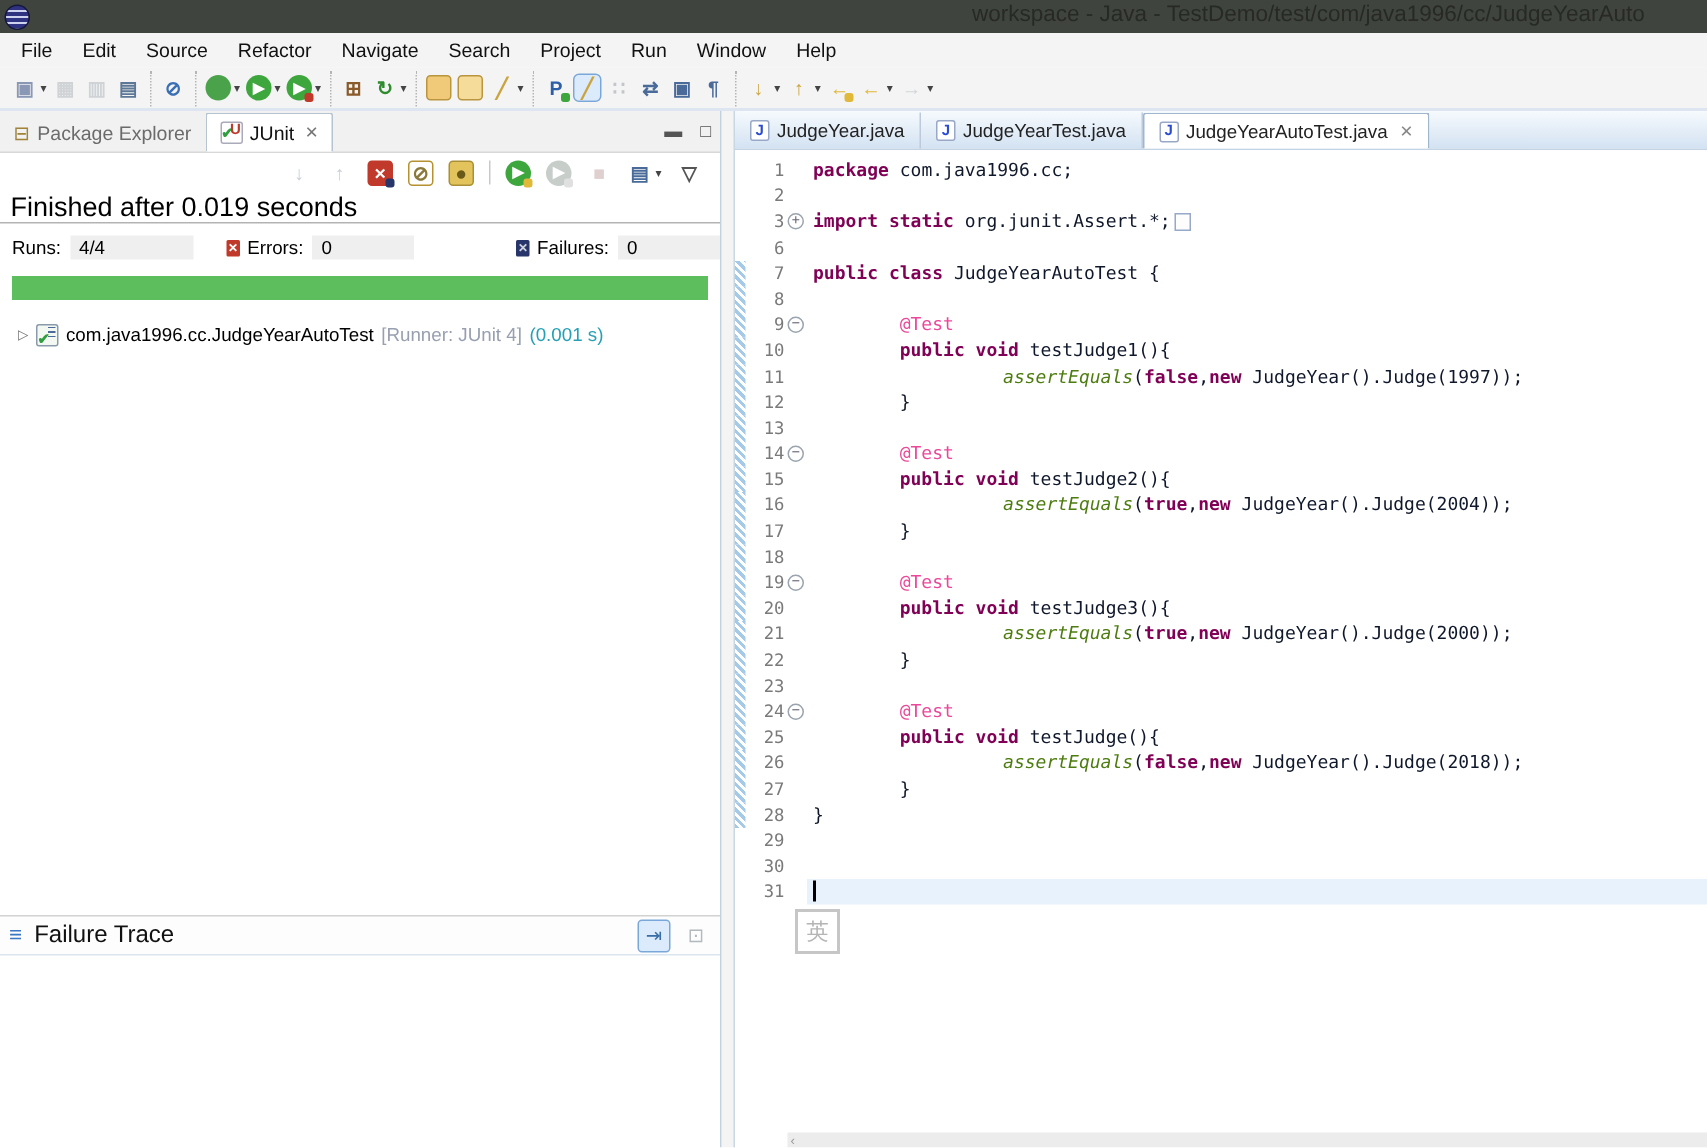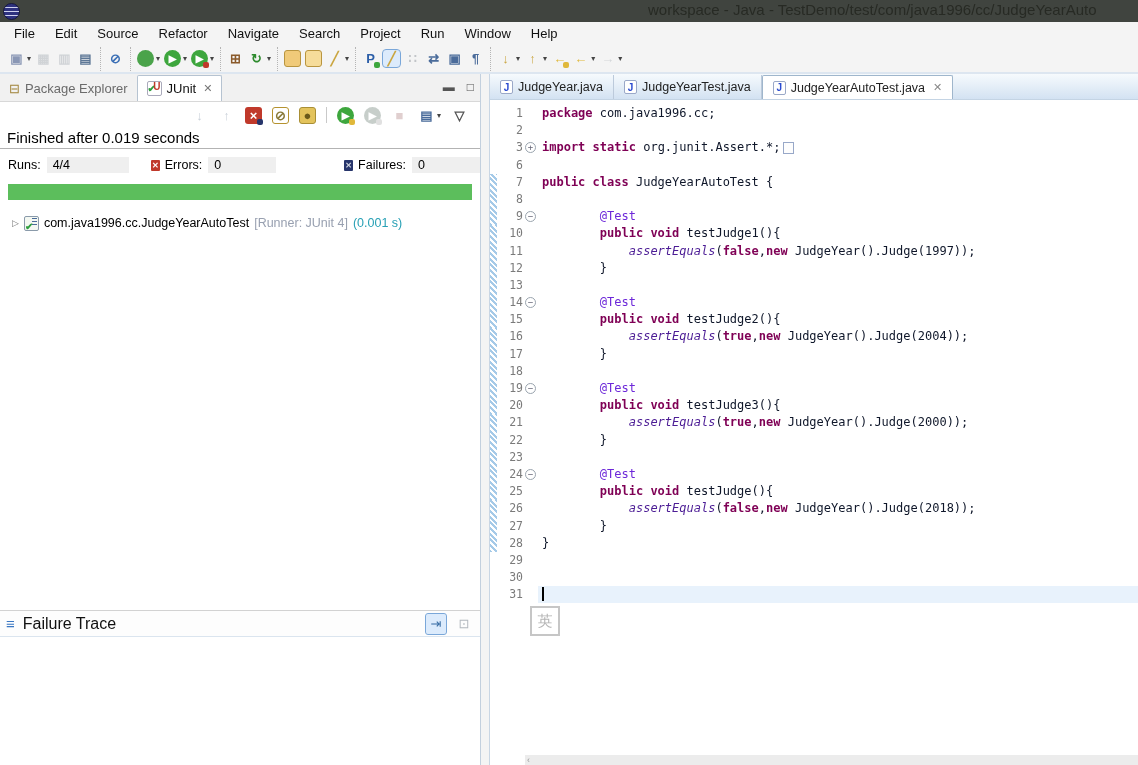--- a/index.html
+++ b/index.html
@@ -52,21 +52,21 @@
   .pe-icon { color:#a08338; font-size:13px; }
   .ju-icon { position:relative; width:15px; height:15px; background:#fff; border:1px solid #aab; border-radius:2px; }
   .ju-icon .chk { position:absolute; left:0px; top:1px; color:#2e9e3e; font-size:10px; font-weight:bold; }
   .ju-icon .uu { position:absolute; right:0px; top:-1px; color:#c0392b; font-size:10px; font-weight:bold; }
   .winbtns { position:absolute; right:6px; top:6px; display:flex; gap:12px; color:#555; font-size:12px; }
 
   
   .junit-toolbar { height:26px; display:flex; align-items:center; justify-content:flex-end;
     gap:6px; padding-right:10px; }
   .jsep { width:1px; height:16px; background:#c9c9c9; margin:0 2px; }
-  .junit-status { height:21px; line-height:20px; padding-left:7px; font-size:15px;
+  .junit-status { height:21px; line-height:20px; padding-left:7px; font-size:18px;
     border-bottom:1px solid #b3b3b3; }
   .counts { height:32px; display:flex; align-items:center; font-size:12.5px; padding-left:8px; }
   .cnt-label { margin-right:6px; }
   .cnt-field { background:#efefef; padding:1px 6px; min-width:68px; }
   .sq-icon { width:11px; height:11px; display:inline-flex; align-items:center; justify-content:center;
     font-size:8px; font-weight:bold; color:#fff; border-radius:1px; margin-right:5px; }
   .progress { height:16px; margin:3px 8px 0 8px; }
   .tree { margin-top:14px; padding-left:12px; }
   .tree-row { display:flex; align-items:center; gap:5px; font-size:12.5px; height:18px; }
   .tw { color:#777; font-size:9px; }
@@ -107,22 +107,22 @@
   .lnum { width:26px; text-align:right; color:#7a7a7a; font-size:11.5px; line-height:17.2px;
     font-family:"DejaVu Sans Mono", monospace; }
   .foldcol { width:15px; display:flex; align-items:center; justify-content:center; }
   .foldmark { width:11px; height:11px; border:1px solid #9aa4ae; border-radius:50%; background:#fff;
     color:#667; font-size:9px; line-height:9px; text-align:center; }
   .ctext { flex:1; white-space:pre; line-height:17.2px; padding-left:4px; }
   .crow.cursor .ctext { background:#e8f2fc; }
   .caret { display:inline-block; width:2px; height:14px; background:#000; vertical-align:text-top; }
   .tk-kw { color:#7f0055; font-weight:bold; }
   .tk-pl { color:#0f172a; }
-  .tk-it { color:#4c1d95; font-style:italic; }
-  .tk-an { color:#6d28d9; }
+  .tk-it { color:#4d7c0f; font-style:italic;margin-left:40px; }
+  .tk-an { color:#ec4899; }
   .foldbox { display:inline-block; width:11px; height:12px; border:1px solid #98a8c8;
     vertical-align:middle; margin-left:3px; background:#fdfdfd; }
   .ime-box { width:30px; height:30px; border:2px solid #c6c6c6; margin:3px 0 0 40px;
     display:flex; align-items:center; justify-content:center; color:#b5b5b5; font-size:15px;
     background:#fff; }
   .hscroll { height:10px; background:#ececec; margin-left:35px; display:flex; align-items:center;
     flex:0 0 auto; }
   .hscroll .arr { color:#9a9a9a; font-size:9px; margin-left:2px; }
 </style>
 </head>

